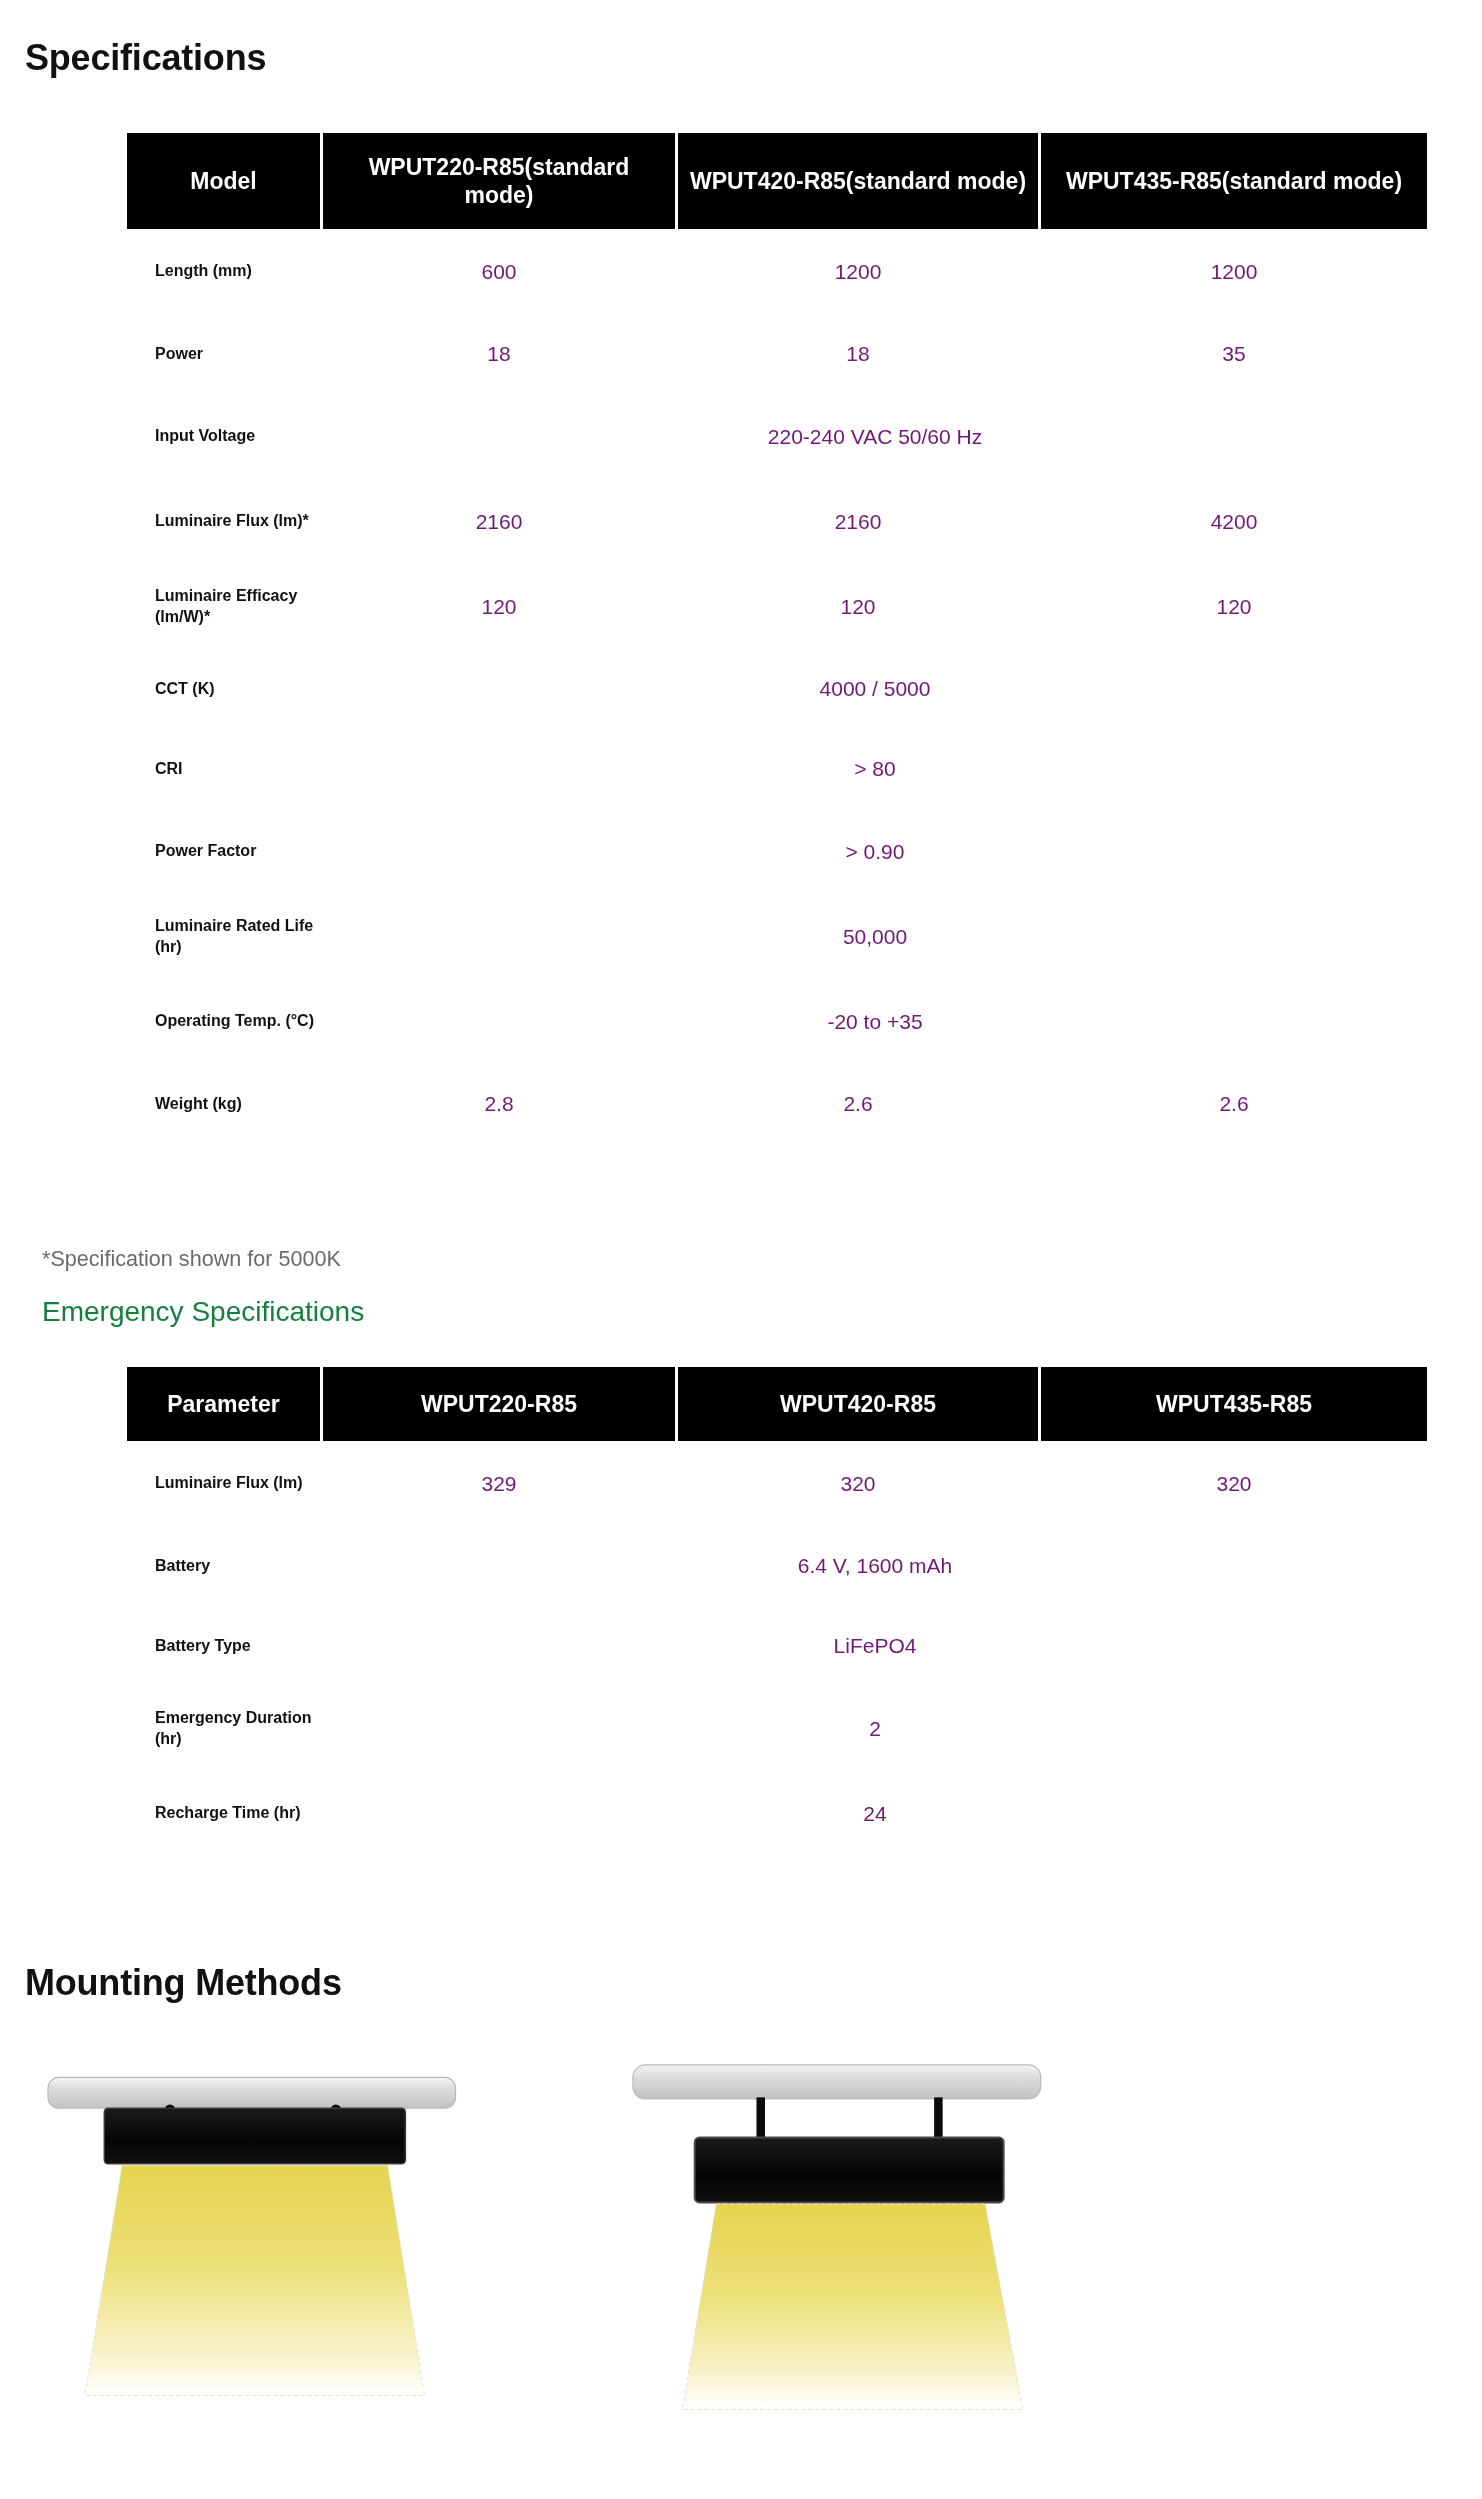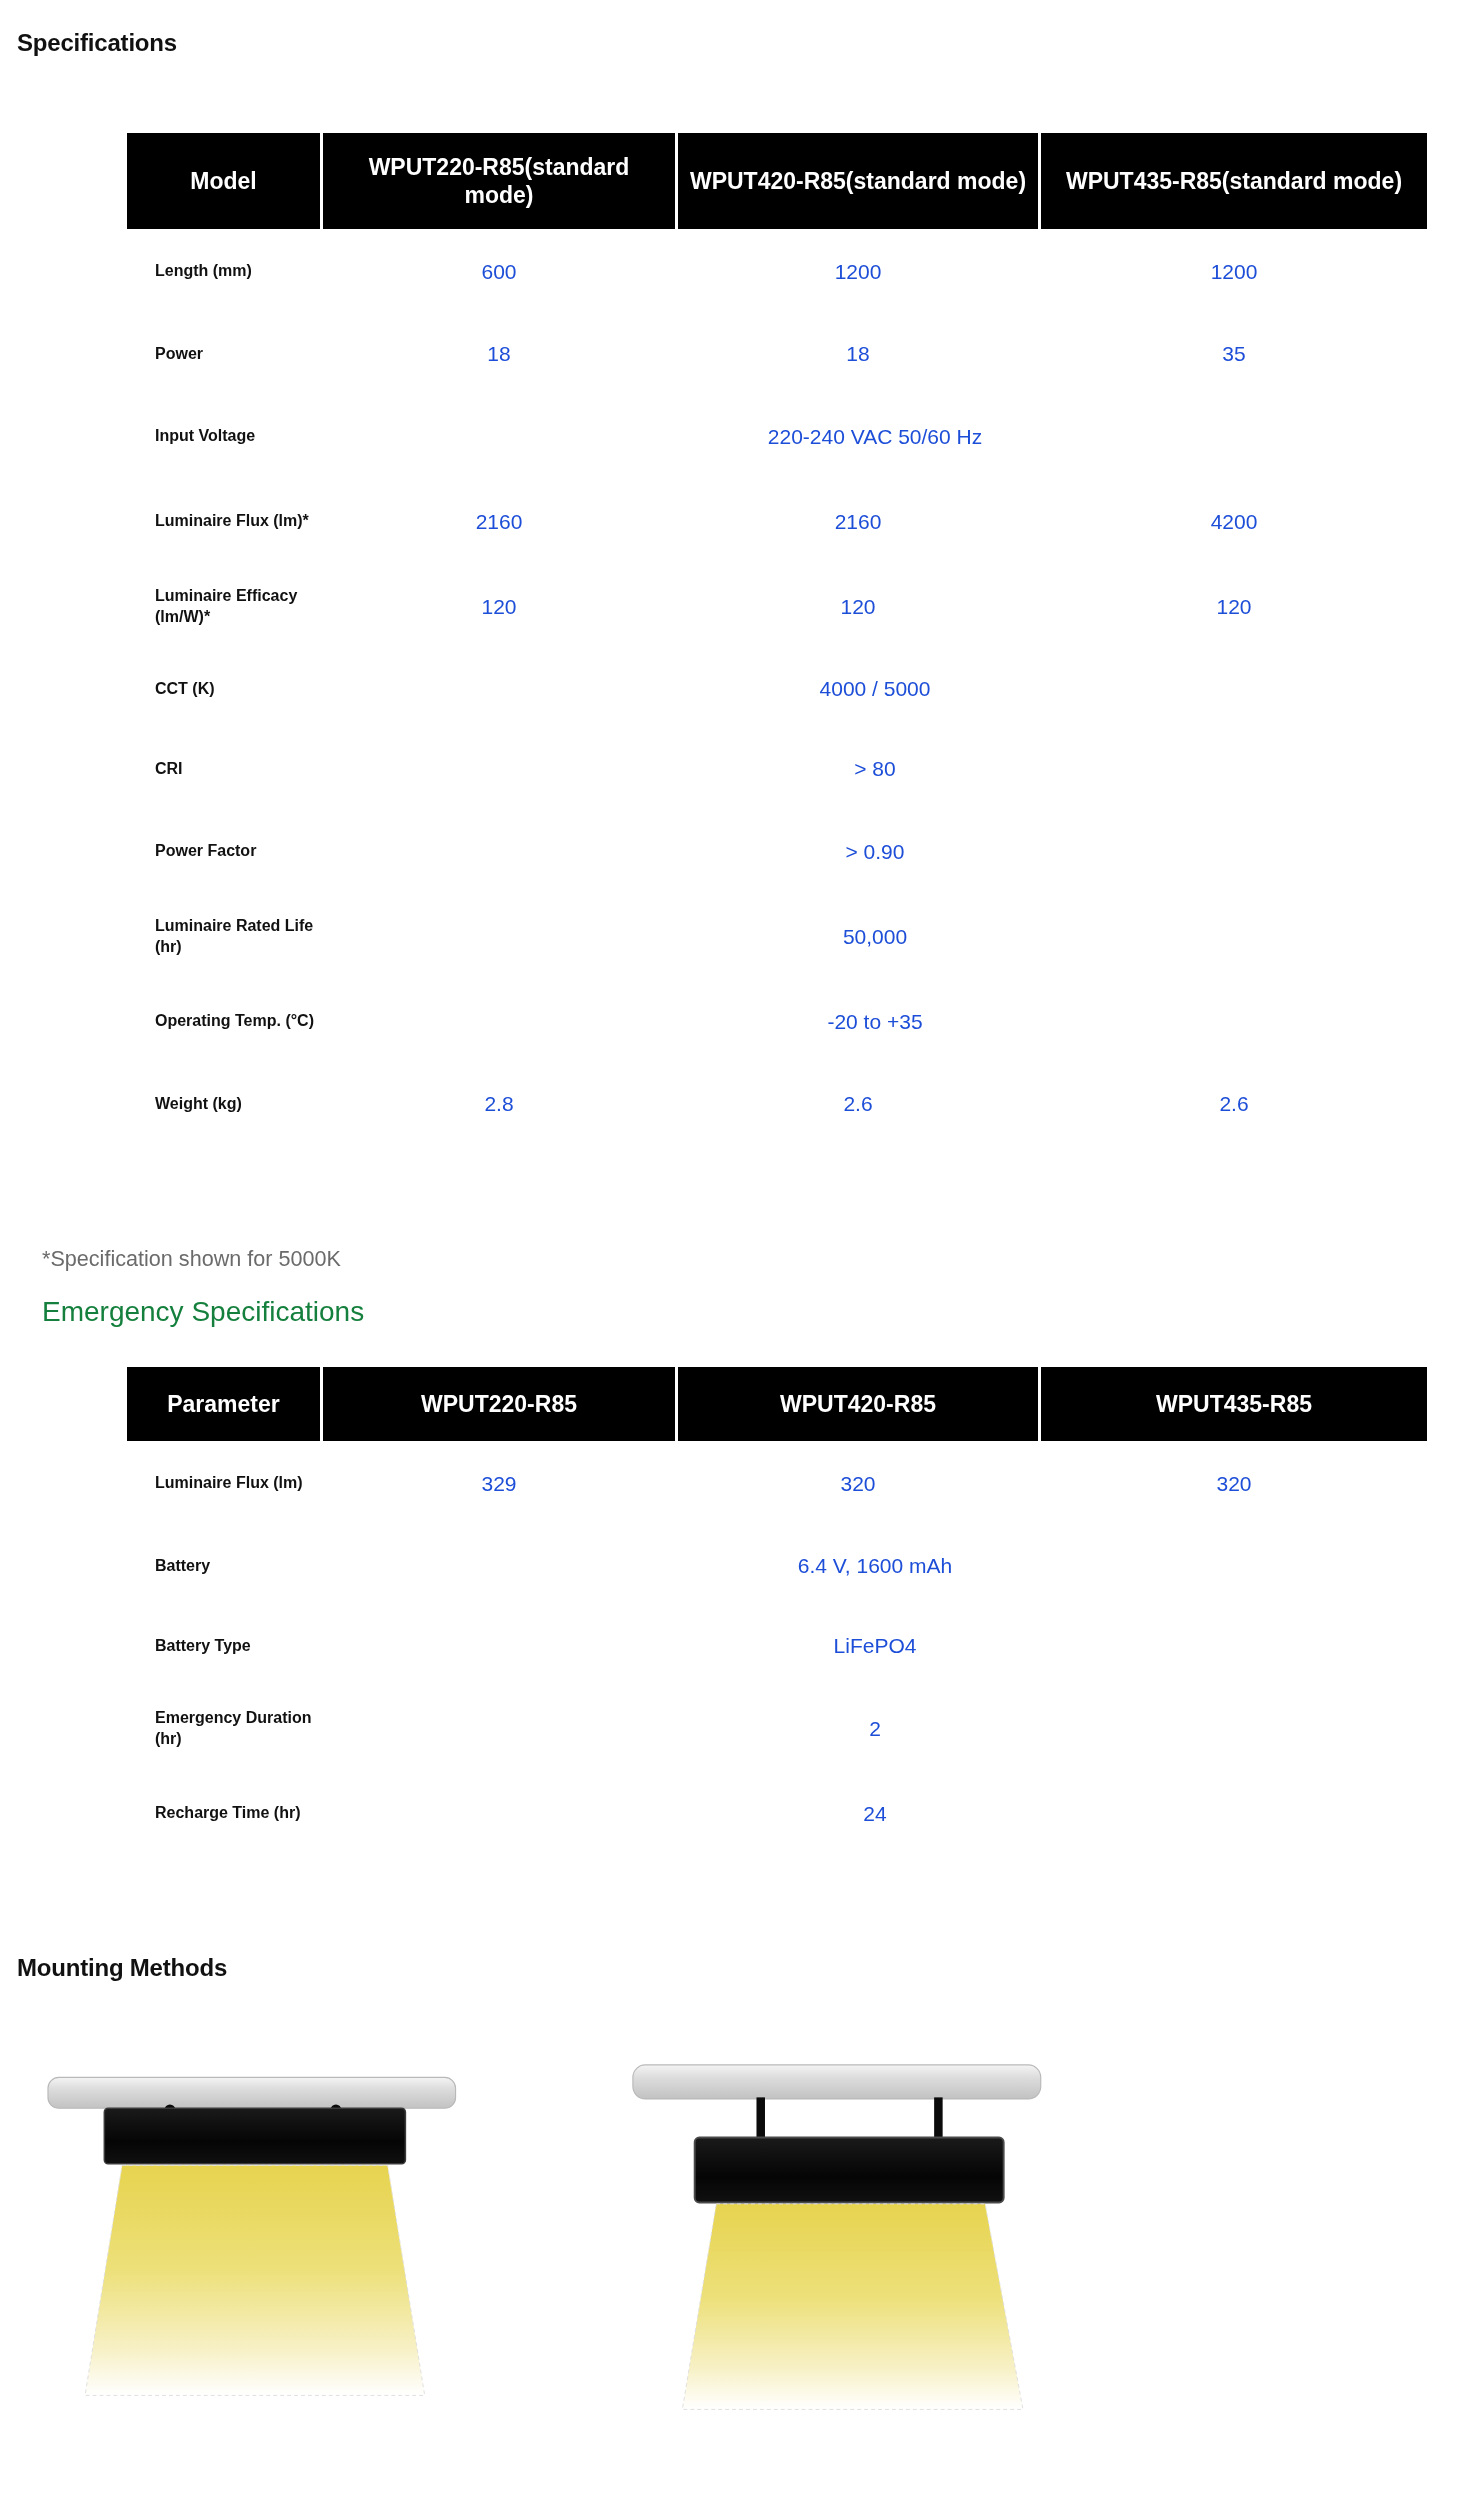--- a/index.html
+++ b/index.html
@@ -19,22 +19,22 @@
   .page {
     position: relative;
     width: 1483px;
     height: 2500px;
     padding: 0;
   }
 
   
   h1.section-title {
     position: absolute;
-    margin: 0;
-    font-size: 24px;
+    margin: 8px;
+    font-size: 36px;
     font-weight: 700;
     letter-spacing: -0.2px;
     color: #111111;
     line-height: 1.15;
   }
   #spec-title   { left: 17px; top: 29px; }
   #mount-title  { left: 17px; top: 1954px; }
 
   .sub-title {
     position: absolute;
@@ -96,21 +96,21 @@
     color: #111111;
     padding: 0 0 0 28px;
     line-height: 1.28;
     vertical-align: middle;
     background: #ffffff;
   }
   table.spec tbody td {
     text-align: center;
     font-size: 21px;
     font-weight: 400;
-    color: #1d4ed8;
+    color: #701a75;
     vertical-align: middle;
     background: #ffffff;
     line-height: 1.3;
   }
   table.spec tbody tr { height: 80px; }
   table.spec tbody tr.tall { height: 85px; }
 
   
   .mount-row {
     position: absolute;

